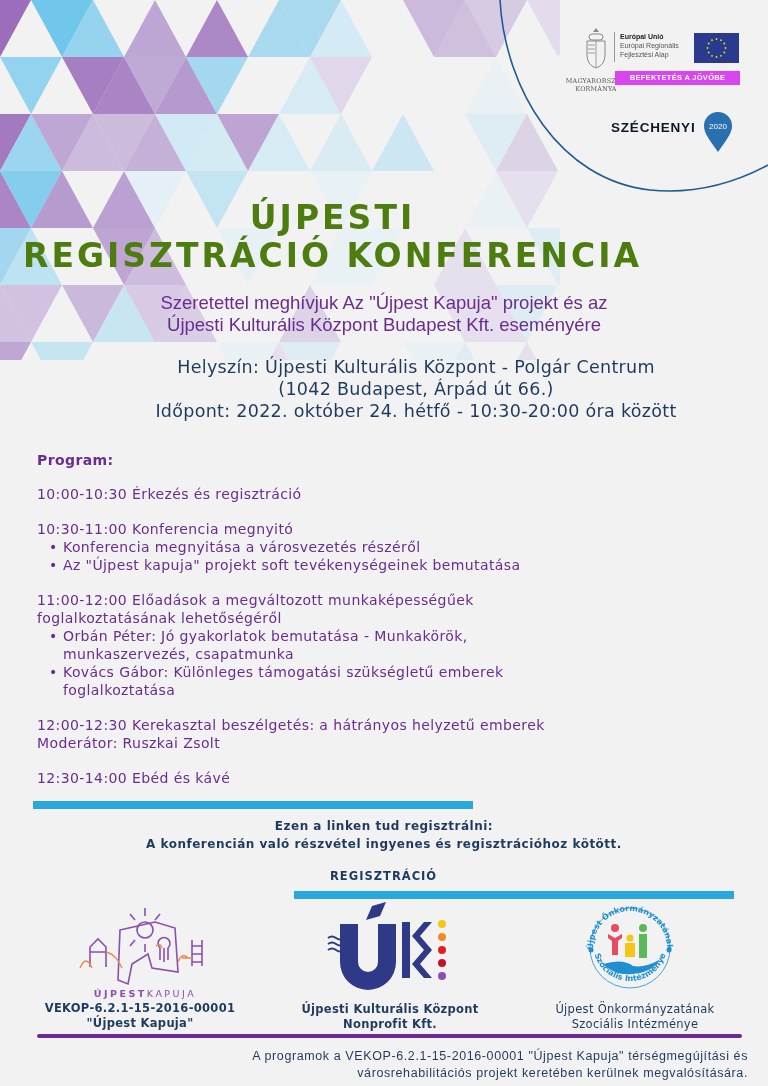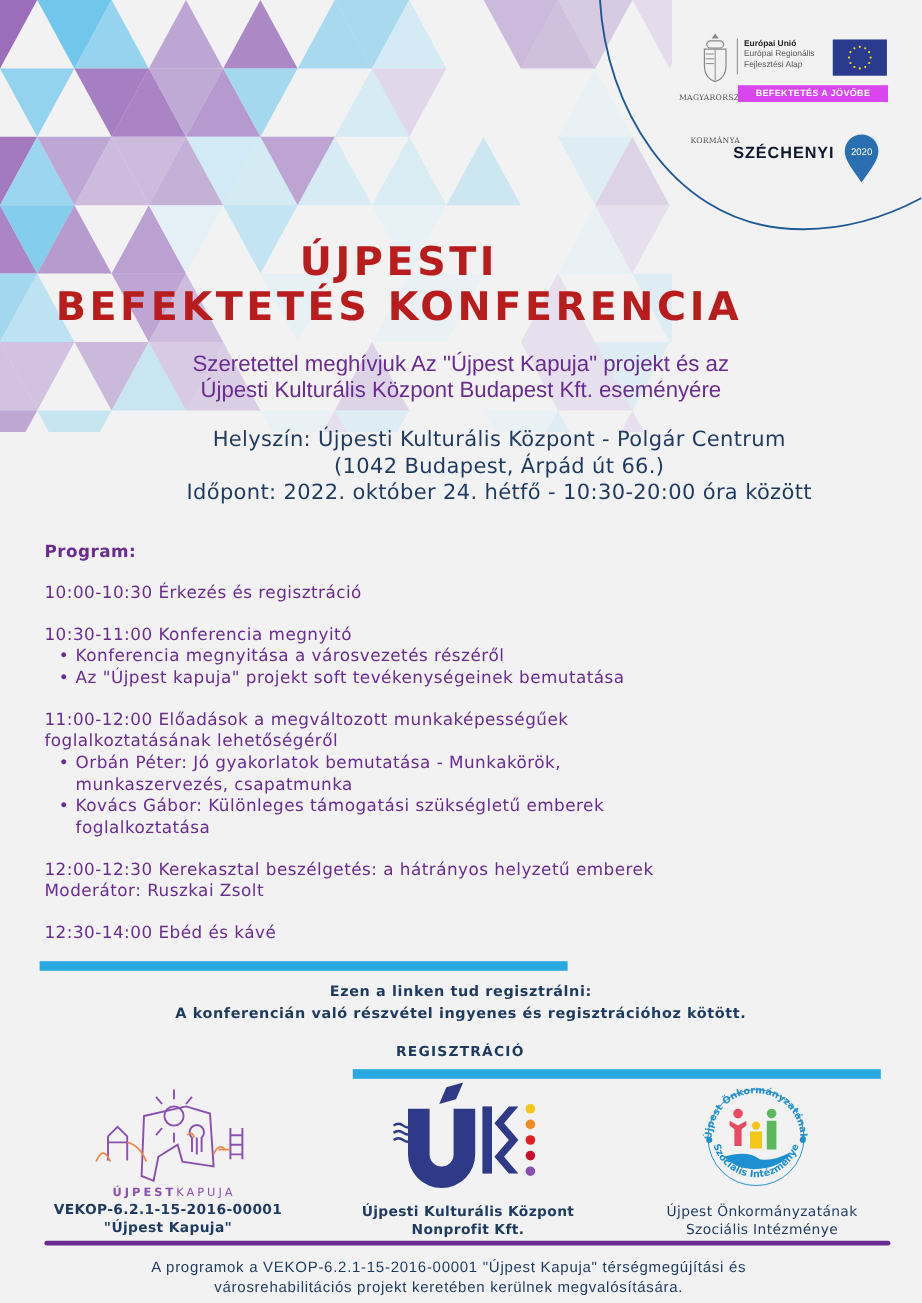--- a/index.html
+++ b/index.html
@@ -14,21 +14,21 @@
   .eu-block { position:absolute; left:614px; top:32px; }
   .eu-divider { position:absolute; left:0; top:0; width:1px; height:30px; background:#999; }
   .eu-text { position:absolute; left:6px; top:0; font-size:7px; color:#555; line-height:9px; white-space:nowrap; font-family:"Liberation Sans", sans-serif; }
   .eu-text .t1 { font-weight:bold; color:#222; }
   .eu-flag { position:absolute; left:694px; top:33px; width:45px; height:30px; background:#2a3b8f; }
   .eu-badge { position:absolute; left:615px; top:71px; width:125px; height:14px; background:#d946ef; color:#fff; font-family:"Liberation Sans", sans-serif; font-weight:bold; font-size:7.5px; line-height:14px; text-align:center; letter-spacing:0.3px; }
   .szechenyi { position:absolute; left:611px; top:120px; font-family:"Liberation Sans", sans-serif; font-weight:bold; font-size:13.5px; color:#0f172a; letter-spacing:0.8px; }
   .sz-pin { position:absolute; left:703px; top:111px; width:30px; height:42px; }
 
   
-  .title { position:absolute; left:0; width:665px; text-align:center; color:#b91c1c; font-family:"DejaVu Sans", sans-serif; font-weight:bold; letter-spacing:3px; }
+  .title { position:absolute; left:0; width:665px; text-align:center; color:#4d7c0f; font-family:"DejaVu Sans", sans-serif; font-weight:bold; letter-spacing:3px; }
   .title.l1 { top:198px; font-size:33px; }
   .title.l2 { top:236px; font-size:33px; }
   .invite { position:absolute; left:0; width:768px; text-align:center; color:#6a2c91; font-family:"Liberation Sans", sans-serif; font-size:18.5px; line-height:22px; top:292px; }
 
   .venue { position:absolute; left:0; width:768px; text-align:center; color:#1e3a5f; font-family:"DejaVu Sans", sans-serif; font-size:17.5px; line-height:22px; top:356px; letter-spacing:0.3px;padding-left:32px; }
 
   .program { position:absolute; left:37px; top:434px; width:700px; color:#6a2c91; font-family:"DejaVu Sans", sans-serif; font-size:14px; line-height:18px; letter-spacing:0.4px; }
   .program .hdr { font-weight:bold; margin-bottom:16px;margin-top:17px; }
   .program .blk { margin-bottom:17px; }
   .program ul { margin:0; padding-left:12px; list-style:none; }
@@ -42,21 +42,21 @@
 
   .partner { position:absolute; text-align:center; color:#1e3a5f; font-family:"DejaVu Sans", sans-serif; font-size:11.5px; line-height:15px; font-weight:bold; letter-spacing:0.3px; }
   .partner.p1 { left:20px; width:240px; top:1001px; }
   .partner.p2 { left:280px; width:220px; top:1002px; }
   .partner.p3 { left:510px; width:250px; top:1002px; font-weight:normal; }
   .logo-uk { position:absolute; left:320px; top:902px; width:150px; height:90px; }
   .logo-kapuja { position:absolute; left:60px; top:902px; width:170px; height:100px; }
   .logo-szoc { position:absolute; left:575px; top:898px; width:110px; height:100px; }
 
   .bar-purple { position:absolute; left:37px; top:1034px; width:705px; height:4px; background:#6a2c91; border-radius:2px; }
-  .footer { position:absolute; left:0; width:748px; top:1048px; text-align:center; color:#1e3a5f; font-family:"Liberation Sans", sans-serif; font-size:12.5px; line-height:17px; letter-spacing:0.6px; }
+  .footer { position:absolute; left:0; width:748px; top:1048px; text-align:right; color:#1e3a5f; font-family:"Liberation Sans", sans-serif; font-size:12.5px; line-height:17px; letter-spacing:0.6px; }
 </style>
 </head>
 <body>
 
 <svg id="bg-pattern" viewBox="0 0 560 360">
     <polygon points="-62,57 -31,0 0,57" fill="#4fb8e6" opacity="1.03"></polygon>
     <polygon points="-31,0 31,0 0,57" fill="#9b6dbb" opacity="1.03"></polygon>
     <polygon points="31,0 93,0 62,57" fill="#6cc4ea" opacity="0.97"></polygon>
     <polygon points="62,57 93,0 124,57" fill="#8dd0ee" opacity="0.91"></polygon>
     <polygon points="124,57 155,0 186,57" fill="#b59acf" opacity="0.86"></polygon>
@@ -187,21 +187,21 @@
     <path d="M13 2 l3 4 h-6 z" fill="#888"></path>
     <rect x="6" y="8" width="14" height="6" rx="3" fill="none" stroke="#888" stroke-width="1"></rect>
     <path d="M4 15 h18 v14 q0 10 -9 13 q-9 -3 -9 -13 z" fill="none" stroke="#888" stroke-width="1"></path>
     <line x1="13" y1="15" x2="13" y2="41" stroke="#888" stroke-width="0.8"></line>
     <line x1="5" y1="19" x2="12" y2="19" stroke="#888" stroke-width="0.8"></line>
     <line x1="5" y1="23" x2="12" y2="23" stroke="#888" stroke-width="0.8"></line>
     <line x1="5" y1="27" x2="12" y2="27" stroke="#888" stroke-width="0.8"></line>
   </svg>
   <div class="gov-text">
     <div style="text-transform:uppercase;">Magyarország</div>
-    <div style="text-transform:uppercase;margin-top:28px;">Kormánya</div>
+    <div style="text-transform:uppercase;">Kormánya</div>
   </div>
 </div>
 
 <div class="eu-block">
   <div class="eu-divider"></div>
   <div class="eu-text">
     <div class="t1">Európai Unió</div>
     <div>Európai Regionális</div>
     <div>Fejlesztési Alap</div>
   </div>
@@ -225,21 +225,21 @@
 </svg>
 <div class="eu-badge">BEFEKTETÉS A JÖVŐBE</div>
 
 <div class="szechenyi">SZÉCHENYI</div>
 <svg class="sz-pin" viewBox="0 0 30 42">
   <path d="M15 41 C6 28 1 22 1 15 A14 14 0 0 1 29 15 C29 22 24 28 15 41 z" fill="#2a6fb0"></path>
   <text x="15" y="18" text-anchor="middle" font-size="8" fill="#fff" font-family="Liberation Sans, sans-serif">2020</text>
 </svg>
 
 <div class="title l1">ÚJPESTI</div>
-<div class="title l2">BEFEKTETÉS KONFERENCIA</div>
+<div class="title l2">REGISZTRÁCIÓ KONFERENCIA</div>
 
 <div class="invite">
   <div>Szeretettel meghívjuk Az "Újpest Kapuja" projekt és az</div>
   <div>Újpesti Kulturális Központ Budapest Kft. eseményére</div>
 </div>
 
 <div class="venue">
   <div>Helyszín: Újpesti Kulturális Központ - Polgár Centrum</div>
   <div>(1042 Budapest, Árpád út 66.)</div>
   <div>Időpont: 2022. október 24. hétfő - 10:30-20:00 óra között</div>

